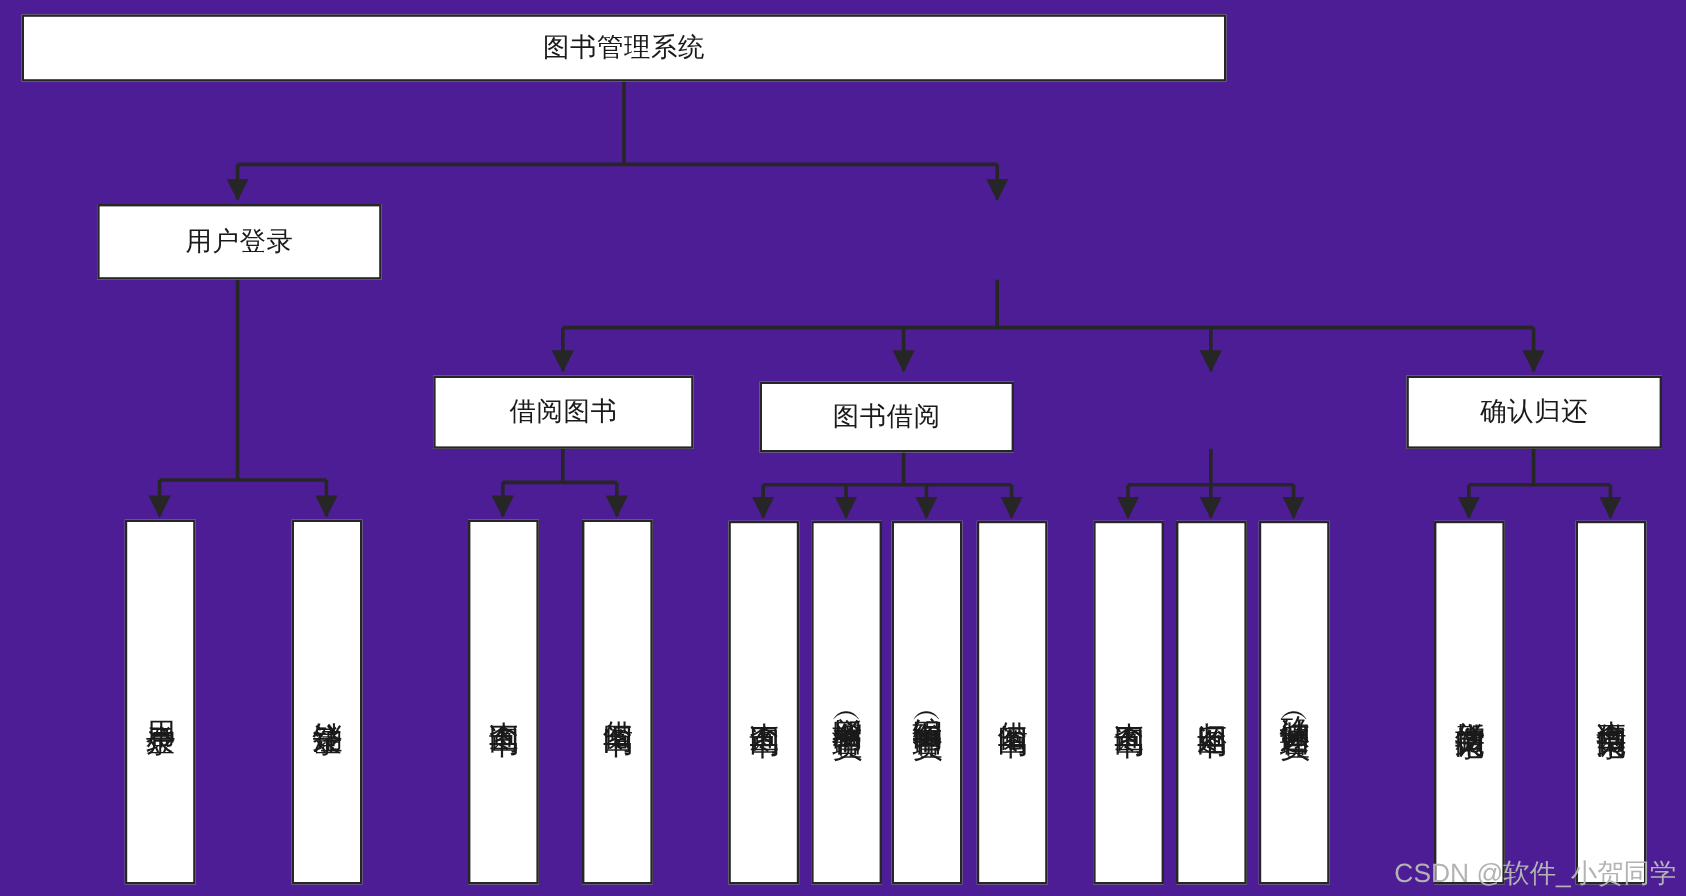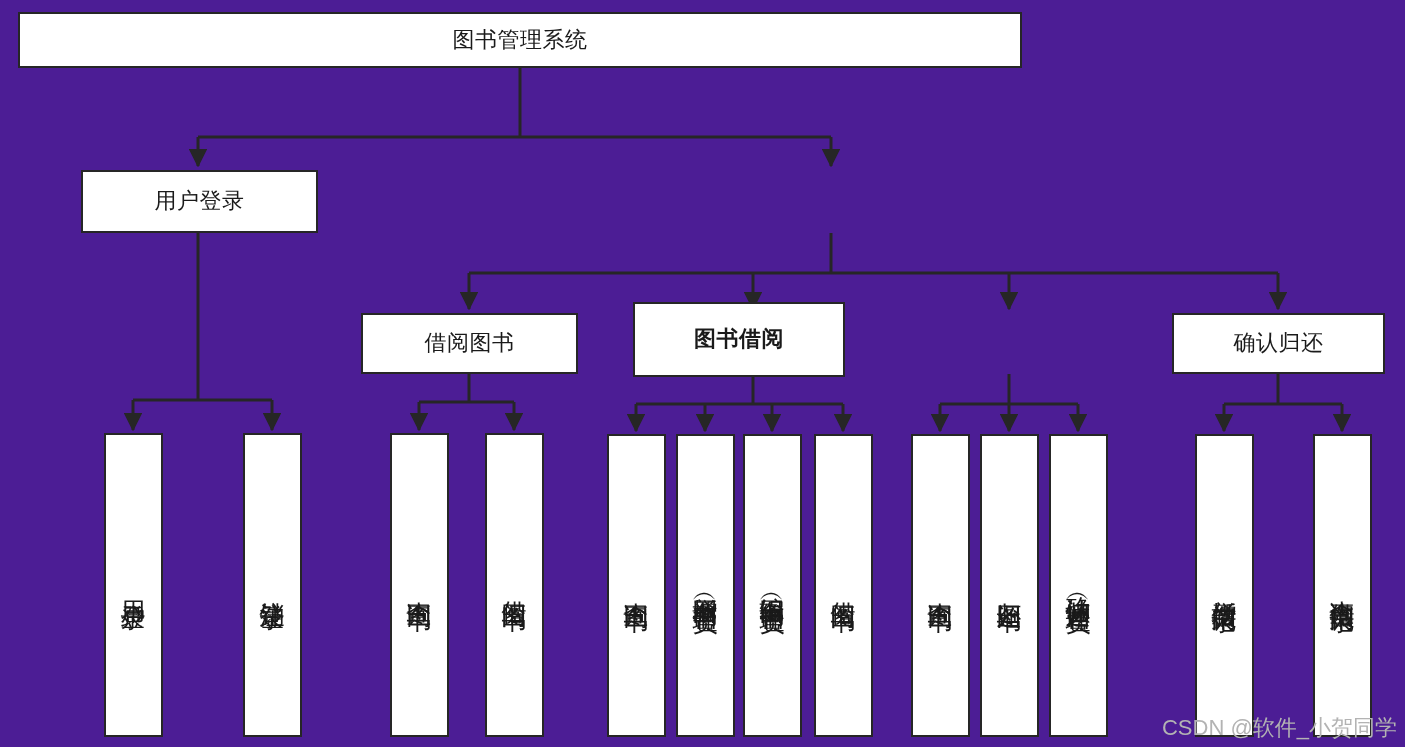--- a/index.html
+++ b/index.html
@@ -130,21 +130,21 @@
     <span class="lbl">图书管理系统</span>
   </div>
 
   <div class="node h" style="left:81px; top:170px; width:237px; height:63px;">
     <span class="lbl">用户登录</span>
   </div>
 
   <div class="node h" style="left:361px; top:313px; width:217px; height:61px;">
     <span class="lbl">借阅图书</span>
   </div>
-  <div class="node h" style="left:633px; top:302px; width:212px; height:75px;font-weight:bold;">
+  <div class="node h" style="left:633px; top:318px; width:212px; height:59px;">
     <span class="lbl">图书借阅</span>
   </div>
   <div class="node h" style="left:1172px; top:313px; width:213px; height:61px;">
     <span class="lbl">确认归还</span>
   </div>
 
   <div class="node v" style="left:104px; top:433px; width:59px; height:304px;">
     <span class="lbl">用户登录</span>
   </div>
   <div class="node v" style="left:243px; top:433px; width:59px; height:304px;">

